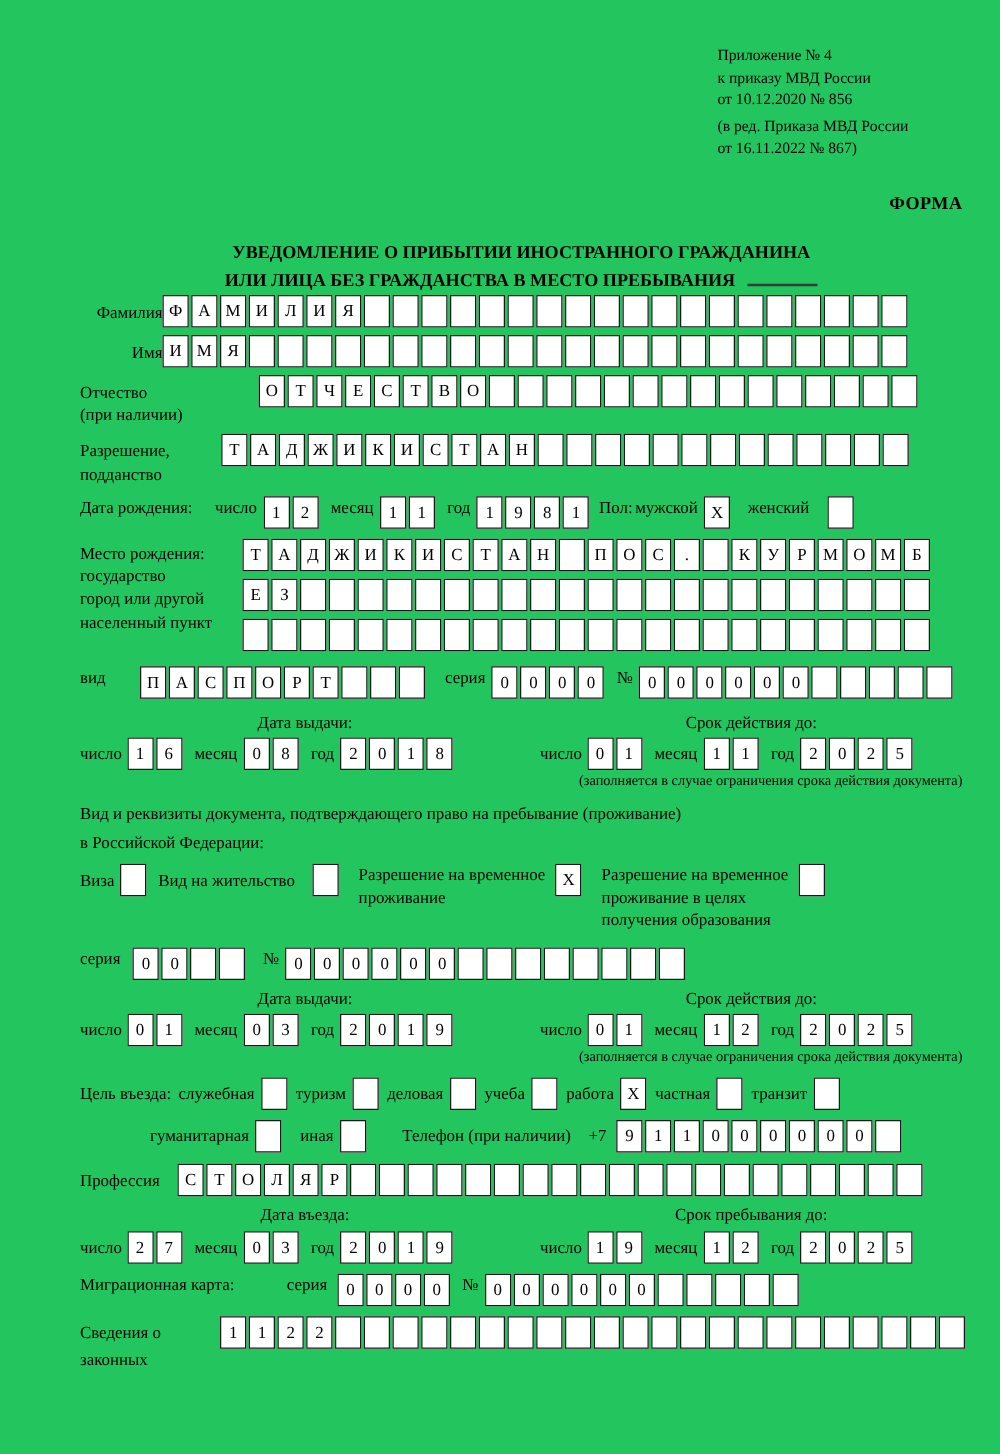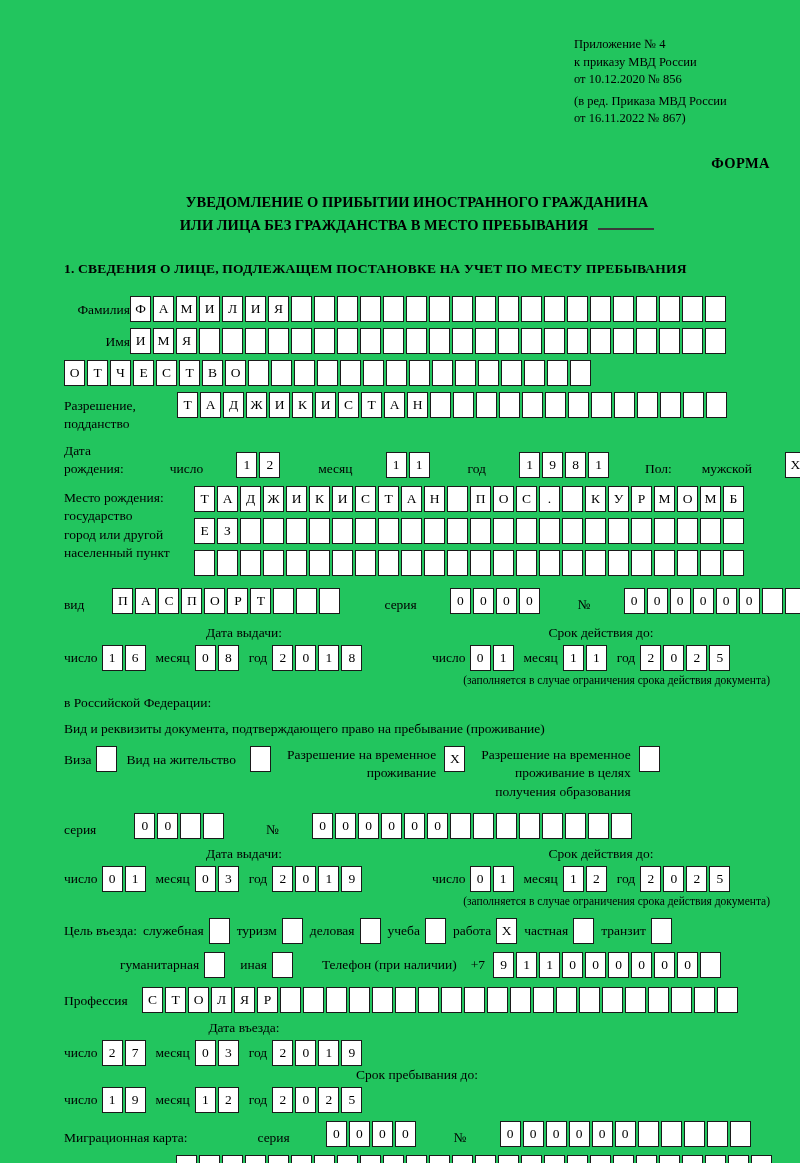--- a/index.html
+++ b/index.html
@@ -22,36 +22,36 @@
     border:1.6px solid #1a1a1a; display:inline-flex; align-items:center; justify-content:center;
     font-size:13.5px; background:#fff;
   }
   .cb { display:inline-flex; vertical-align:middle; }
   
   .frow { display:flex; align-items:flex-start; margin-bottom:6px; }
   .frow.tight { margin-bottom:3px; }
   .flabel { flex:none; padding-top:5px; }
   .w66 { width:66px;text-align:right; } .w143 { width:143px; } .w113 { width:113px; } .w130 { width:130px; } .w70 { width:70px; } .w78 { width:78px; }
   .stack .cells { margin-bottom:6px; }
-  .inline { align-items:flex-end;gap:28px; }
+  .inline { align-items:flex-start; }
   .dlabel { margin:0 5px 0 10px; }
   .dlabel.first { margin-left:0; }
   .lead { margin-right:8px; }
   
   .dates { display:flex; margin-top:10px; }
   .dcol.left { width:360px; margin-right:8px; }
   .dcol.right { flex:1; }
   .dhead { text-align:center; margin-bottom:3px; }
   .dline { display:flex; align-items:center; }
   .note { font-size:11.5px; margin-top:2px; }
   .note.right { text-align:right; }
   
   .optrow { display:flex; align-items:flex-start; margin-top:8px; }
   .opt { display:flex; align-items:flex-start; margin-right:16px; }
-  .opt .optlines { text-align:right; margin-right:8px; }
+  .opt .optlines { text-align:left; margin-right:8px; }
   .opt .lbl { padding-top:5px; margin-right:8px; }
   .purpose-row { display:flex; align-items:center; margin-top:8px; }
   .purpose { display:flex; align-items:center; margin-right:7px; }
   .purpose .plabel { margin-right:5px; }
   .indent { padding-left:56px; }
   .para { margin-top:8px; }
   .doc-heading { text-align:center; font-weight:bold; margin-top:4px; margin-bottom:6px; }
   .phone-prefix { margin:0 8px 0 14px; }
 </style>
 </head>
@@ -67,21 +67,20 @@
     <div>от 16.11.2022 № 867)</div>
   </div>
 
   <div class="forma">ФОРМА</div>
 
   <div class="title">
     <div>УВЕДОМЛЕНИЕ О ПРИБЫТИИ ИНОСТРАННОГО ГРАЖДАНИНА</div>
     <div><span>ИЛИ ЛИЦА БЕЗ ГРАЖДАНСТВА В МЕСТО ПРЕБЫВАНИЯ</span><span class="title-underline"></span></div>
   </div>
 
-  <div class="section-heading">1. СВЕДЕНИЯ О ЛИЦЕ, ПОДЛЕЖАЩЕМ ПОСТАНОВКЕ НА УЧЕТ ПО МЕСТУ ПРЕБЫВАНИЯ</div>
 
   <div class="frow">
     <div class="flabel w66">Фамилия</div>
     <div class="cells">
         <span class="cell">Ф</span>
         <span class="cell">А</span>
         <span class="cell">М</span>
         <span class="cell">И</span>
         <span class="cell">Л</span>
         <span class="cell">И</span>
@@ -134,20 +133,24 @@
         <span class="cell"></span>
         <span class="cell"></span>
         <span class="cell"></span>
         <span class="cell"></span>
         <span class="cell"></span>
         <span class="cell"></span>
       </div>
   </div>
 
   <div class="frow">
+    <div class="flabel w143">
+      <div>Отчество</div>
+      <div>(при наличии)</div>
+    </div>
     <div class="cells">
         <span class="cell">О</span>
         <span class="cell">Т</span>
         <span class="cell">Ч</span>
         <span class="cell">Е</span>
         <span class="cell">С</span>
         <span class="cell">Т</span>
         <span class="cell">В</span>
         <span class="cell">О</span>
         <span class="cell"></span>
@@ -395,22 +398,22 @@
             <span class="cell">2</span>
             <span class="cell">0</span>
             <span class="cell">2</span>
             <span class="cell">5</span>
           </span>
       </div>
     </div>
   </div>
   <div class="note right">(заполняется в случае ограничения срока действия документа)</div>
 
+  <div class="para">Вид и реквизиты документа, подтверждающего право на пребывание (проживание)</div>
   <div class="para" style="margin-top:5px;">в Российской Федерации:</div>
-  <div class="para">Вид и реквизиты документа, подтверждающего право на пребывание (проживание)</div>
 
   <div class="optrow">
     <span class="opt" style="margin-right:10px;">
       <span class="lbl" style="margin-right:4px;">Виза</span>
       <span class="cell cb"></span>
     </span>
     <span class="opt">
       <span class="lbl" style="margin-right:14px;">Вид на жительство</span>
       <span class="cell cb"></span>
     </span>
@@ -588,21 +591,21 @@
         <span class="cell"></span>
         <span class="cell"></span>
         <span class="cell"></span>
         <span class="cell"></span>
         <span class="cell"></span>
         <span class="cell"></span>
         <span class="cell"></span>
       </div>
   </div>
 
-  <div class="dates" style="margin-top:4px;flex-direction:column;">
+  <div class="dates" style="margin-top:4px;">
     <div class="dcol left">
       <div class="dhead">Дата въезда:</div>
       <div class="dline">
         <span class="dlabel first" style="margin-right:4px;">число</span>
         <span class="cells">
             <span class="cell">2</span>
             <span class="cell">7</span>
           </span>
         <span class="dlabel">месяц</span>
         <span class="cells">

